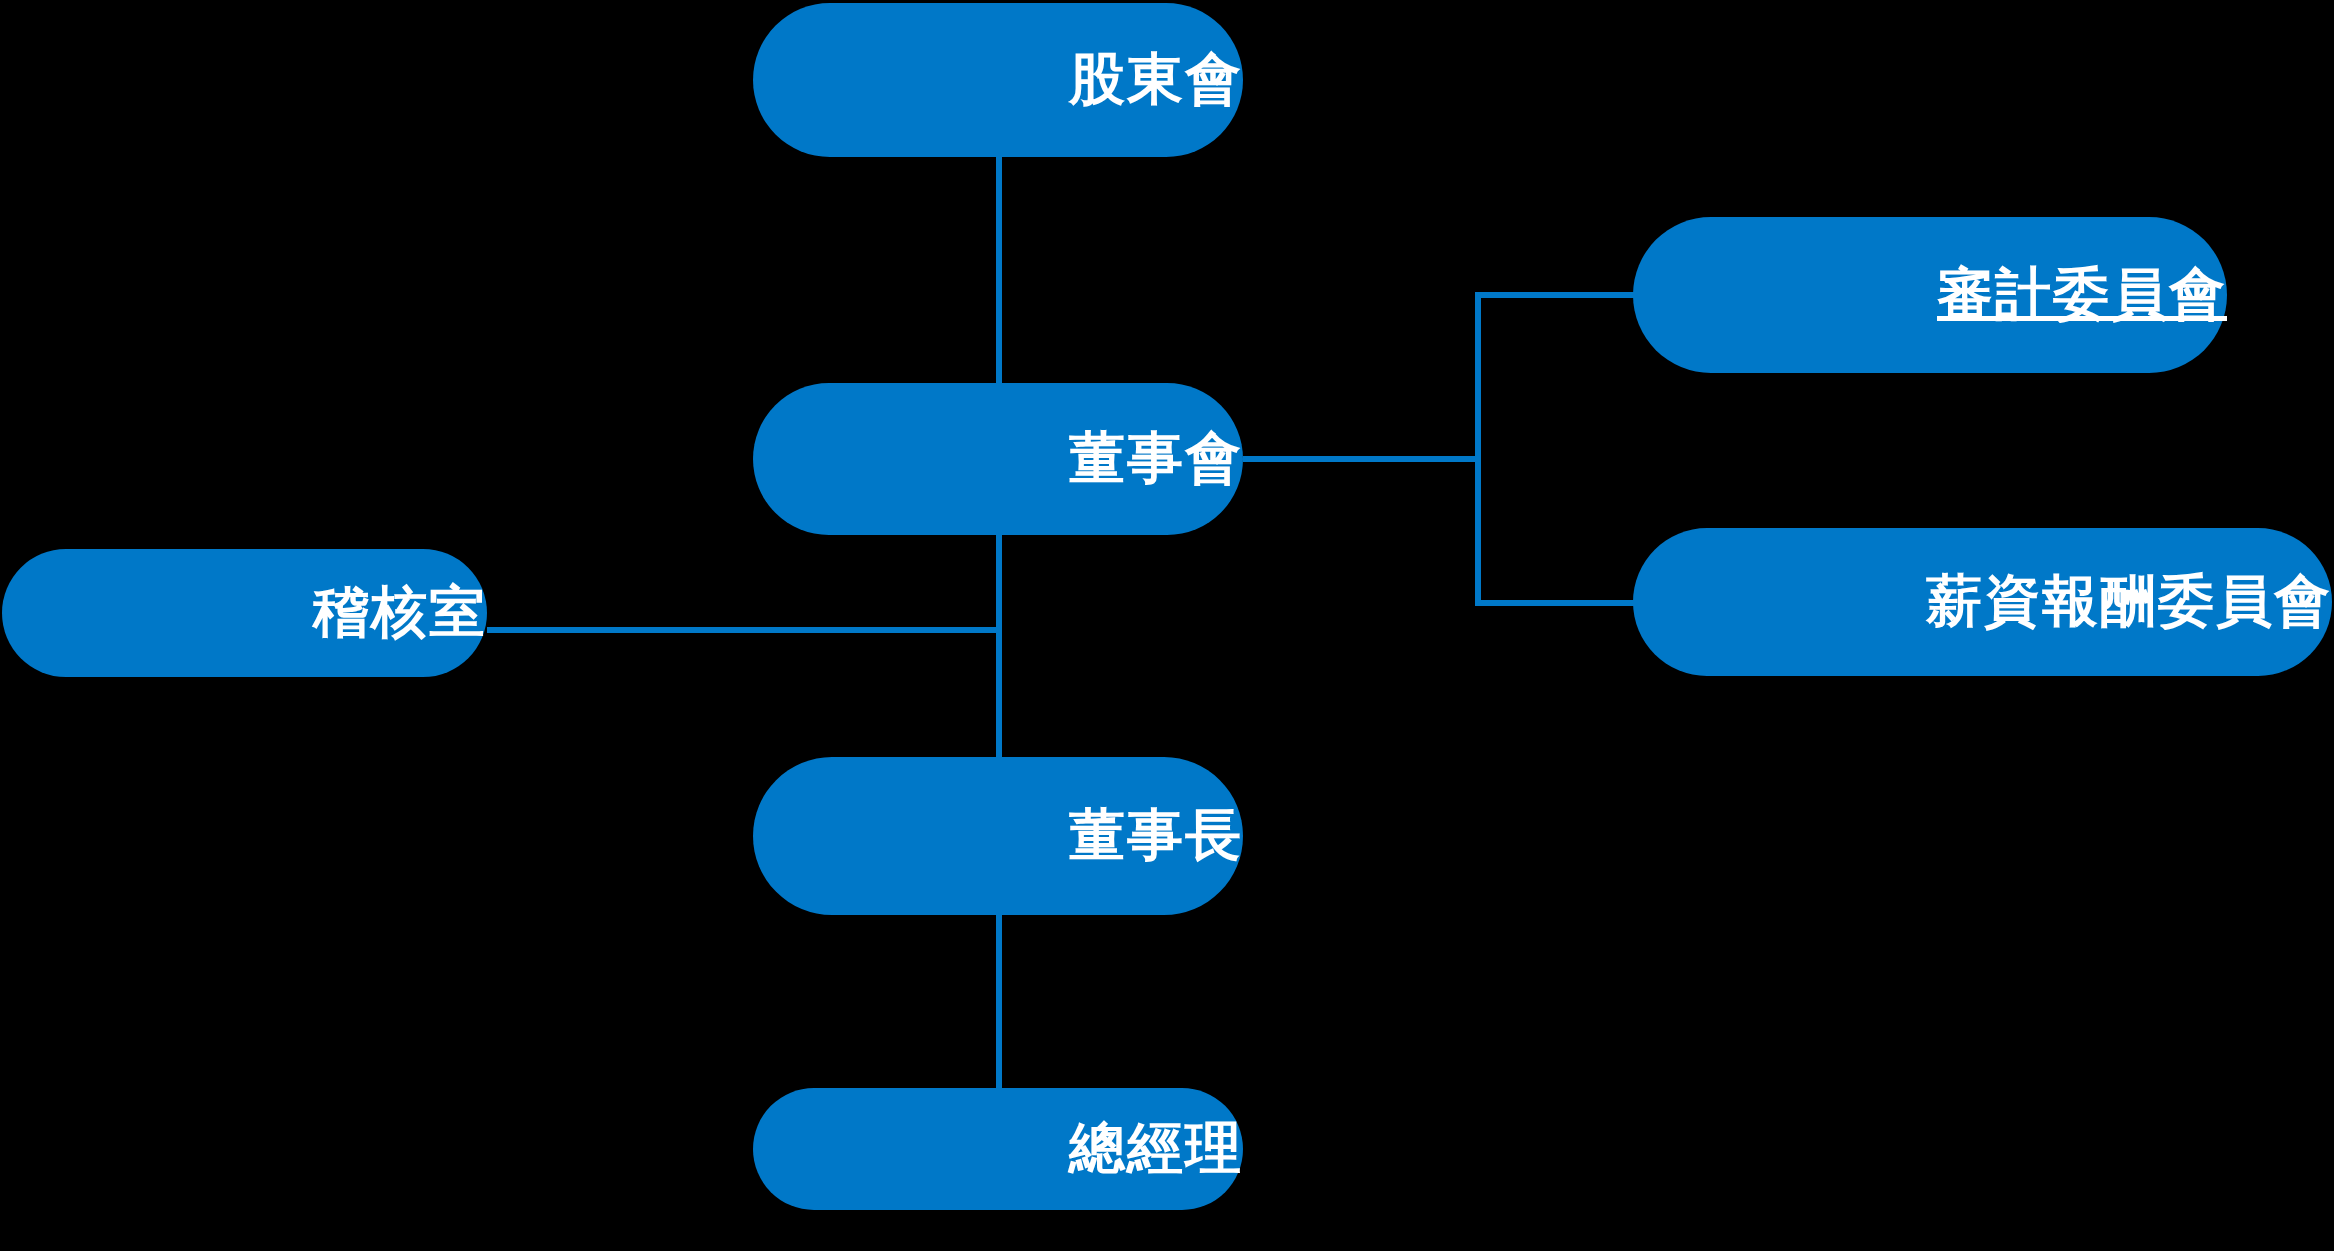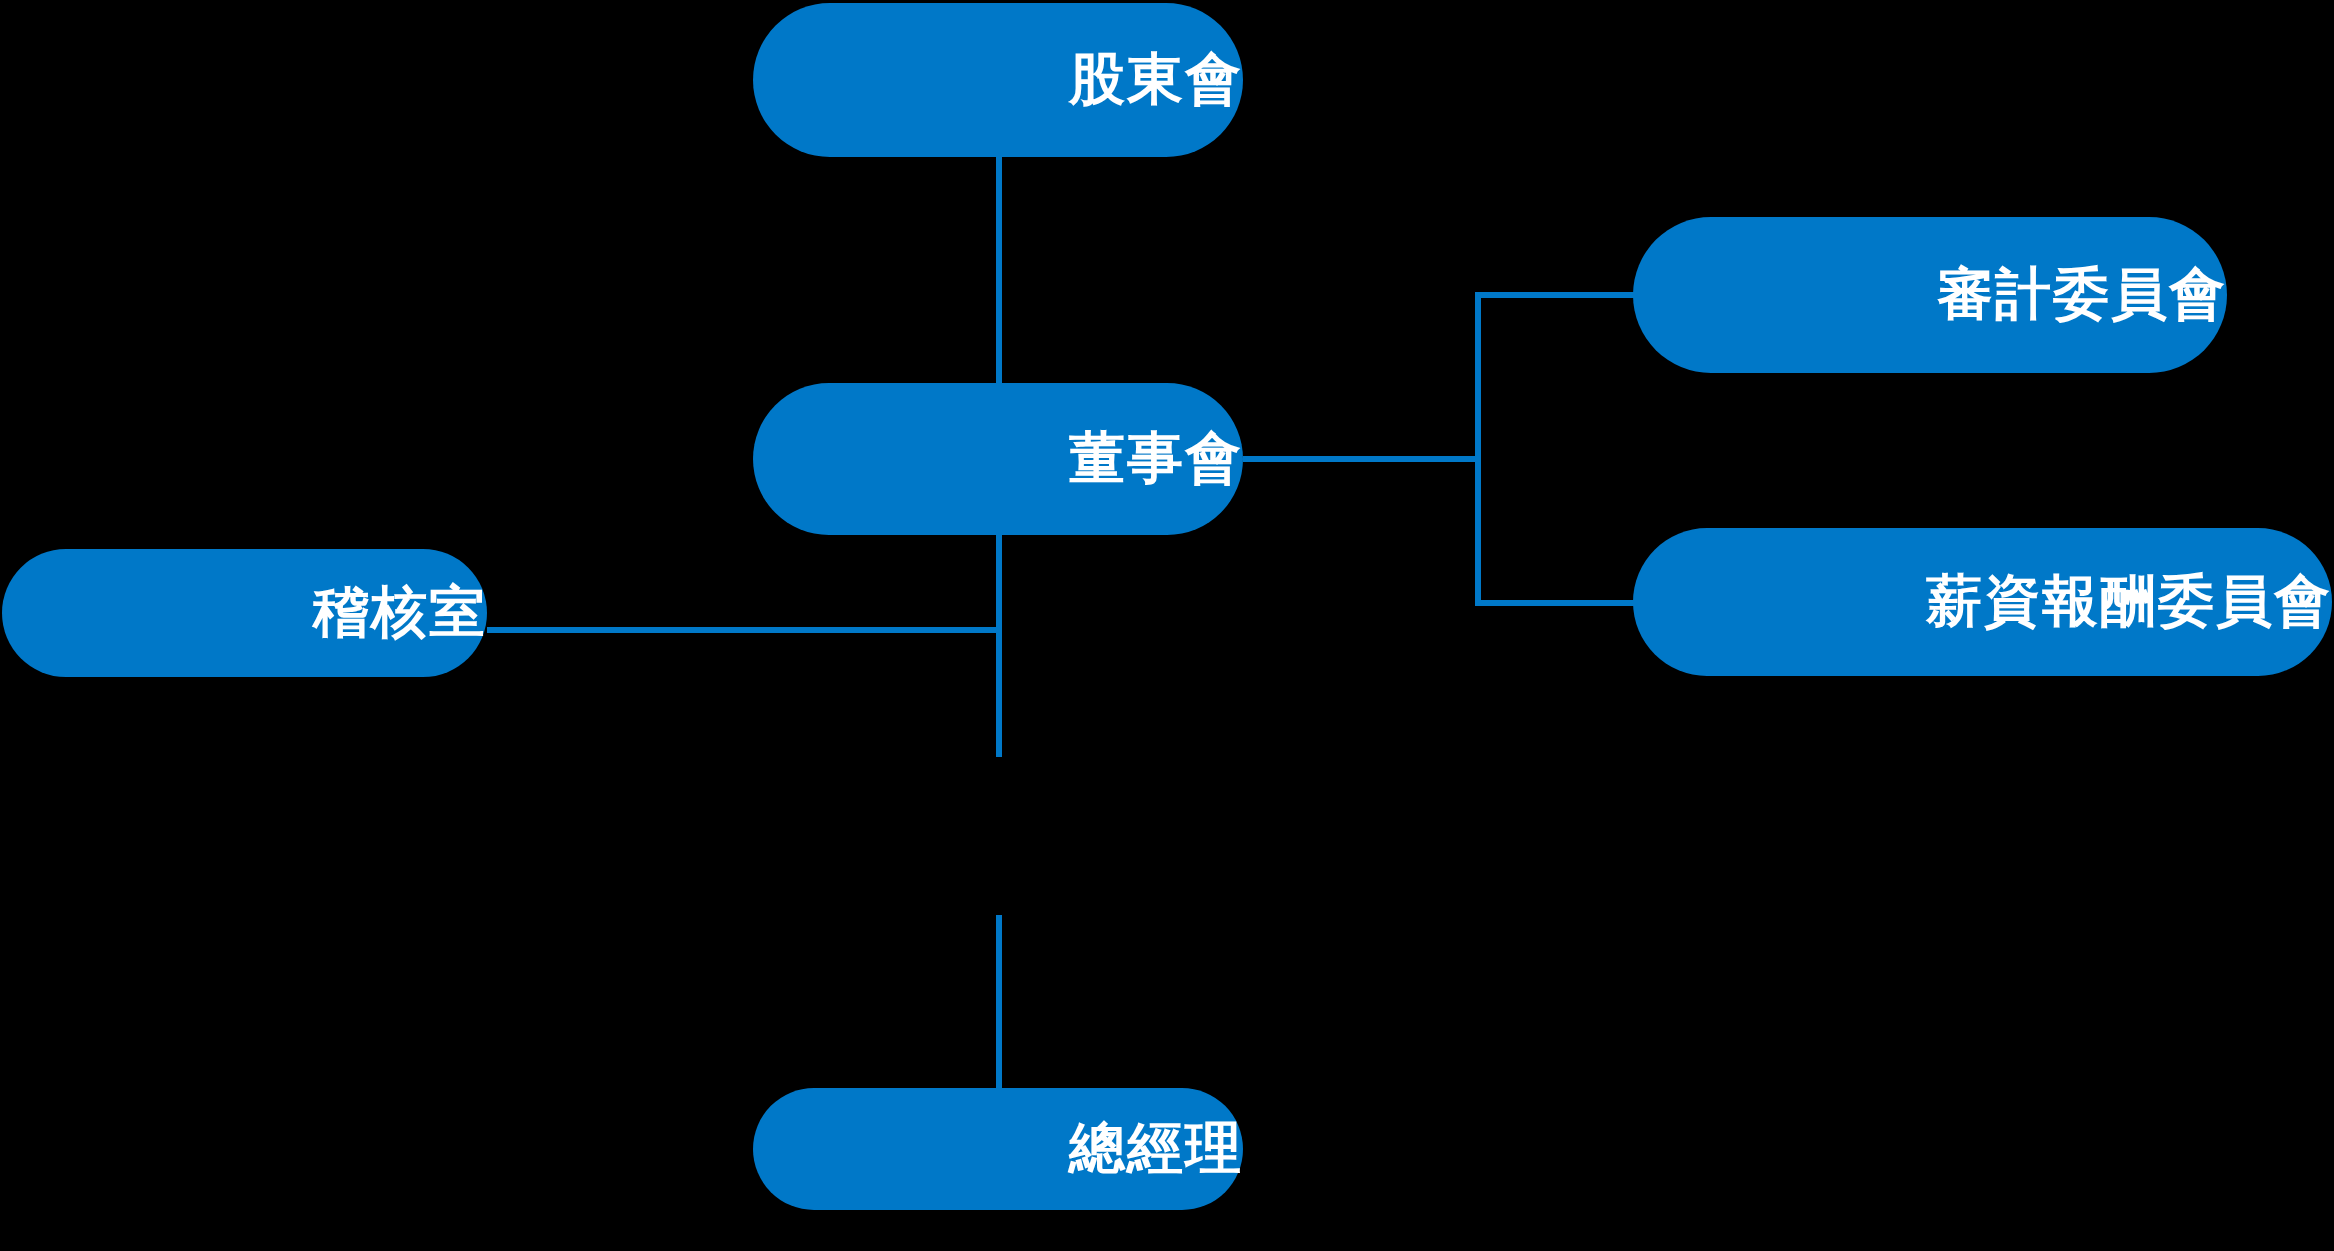--- a/index.html
+++ b/index.html
@@ -30,21 +30,21 @@
     z-index: 2;
   }
   .line {
     position: absolute;
     background: var(--line, #0078c8);
     z-index: 1;
   }
   
   .pos-shareholders   { left: 753px;  top: 3px;    width: 490px; height: 154px; }
   .pos-board          { left: 753px;  top: 383px;  width: 490px; height: 152px; }
-  .pos-audit-cmte     { left: 1633px; top: 217px;  width: 594px; height: 156px; }
+  .pos-audit-cmte     { left: 1633px; top: 217px;  width: 594px; height: 156px; text-decoration: underline; }
   .pos-remun-cmte     { left: 1633px; top: 528px;  width: 699px; height: 148px; }
   .pos-audit-office   { left: 2px;    top: 549px;  width: 485px; height: 128px; }
   .pos-chairman       { left: 753px;  top: 757px;  width: 490px; height: 158px; }
   .pos-gm             { left: 753px;  top: 1088px; width: 490px; height: 122px; }
   
   .seg-v-shareholders-board { left: 996px;  top: 157px; width: 6px;   height: 226px; }
   .seg-v-board-chairman     { left: 996px;  top: 535px; width: 6px;   height: 222px; }
   .seg-v-chairman-gm        { left: 996px;  top: 915px; width: 6px;   height: 173px; }
   .seg-h-audit-office       { left: 487px;  top: 627px; width: 515px; height: 6px;   }
   .seg-h-board-right        { left: 1243px; top: 456px; width: 238px; height: 6px;   }
@@ -79,18 +79,21 @@
   </div>
 
   <div class="node pos-remun-cmte">
     <span>薪資報酬委員會</span>
   </div>
 
   <div class="node pos-audit-office">
     <span>稽核室</span>
   </div>
 
+  <div class="node pos-chairman">
+    <span>董事長</span>
+  </div>
 
   <div class="node pos-gm">
     <span>總經理</span>
   </div>
 
 </div>
 
 </body></html>

